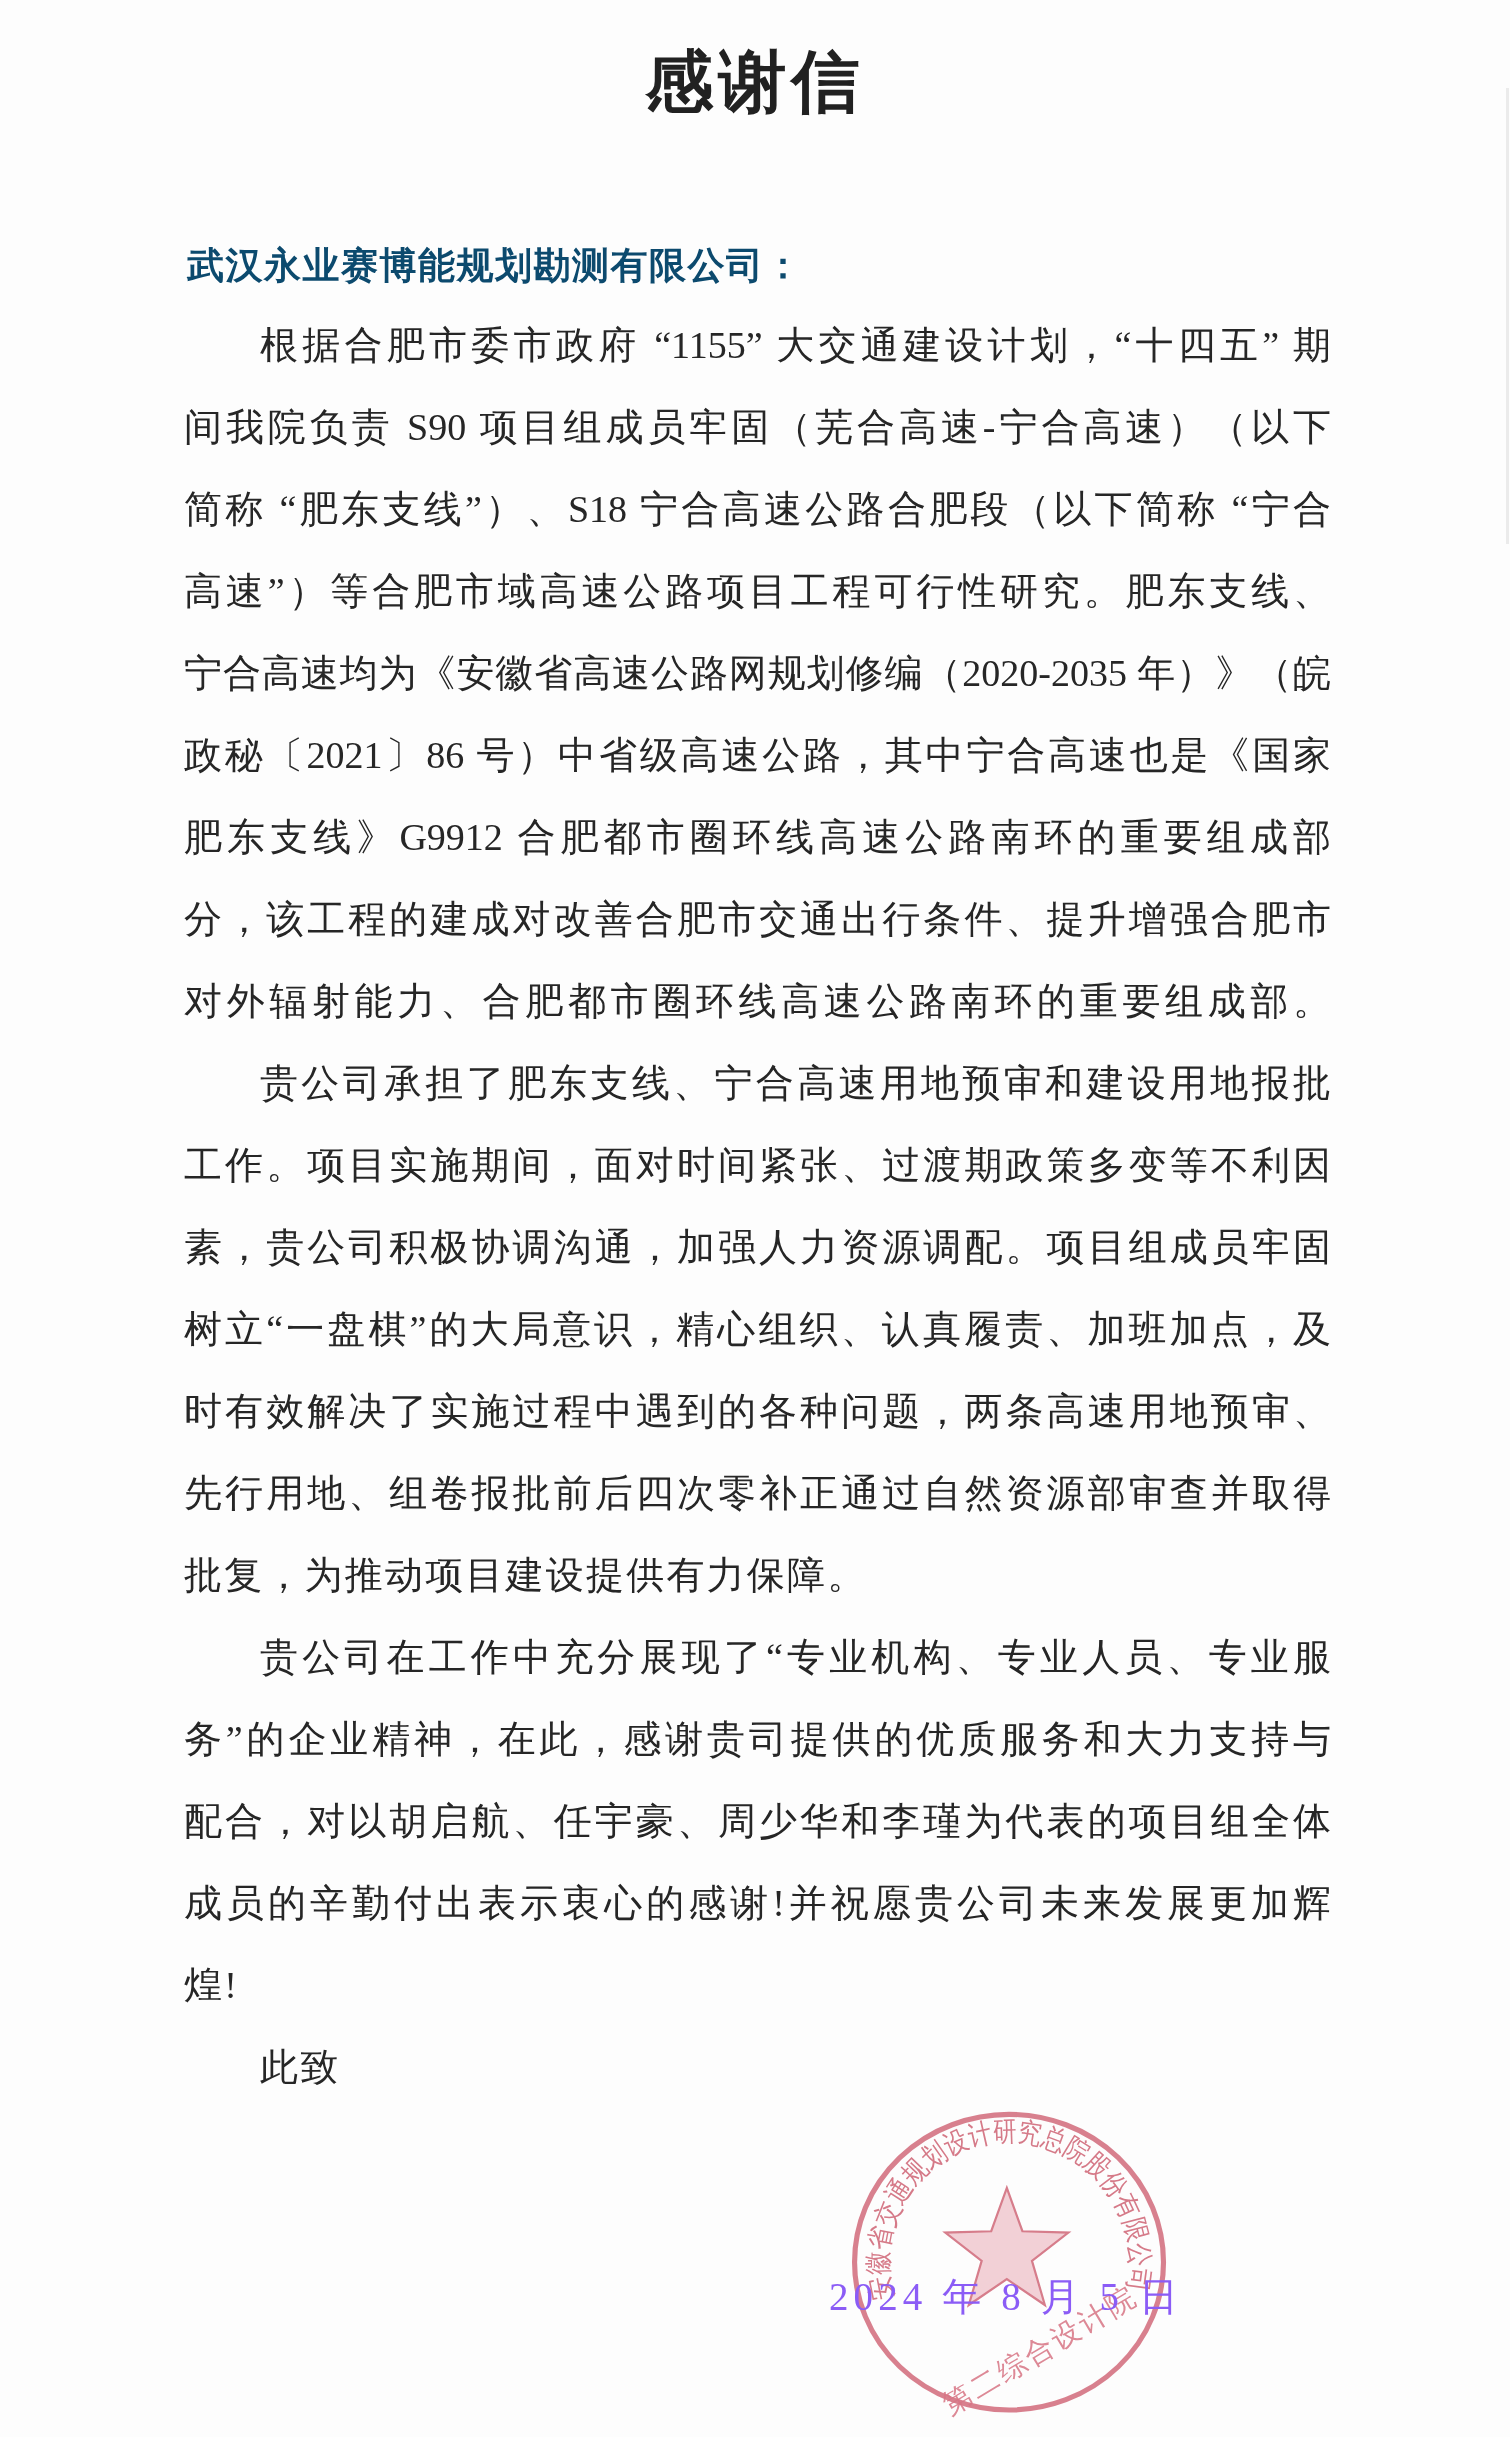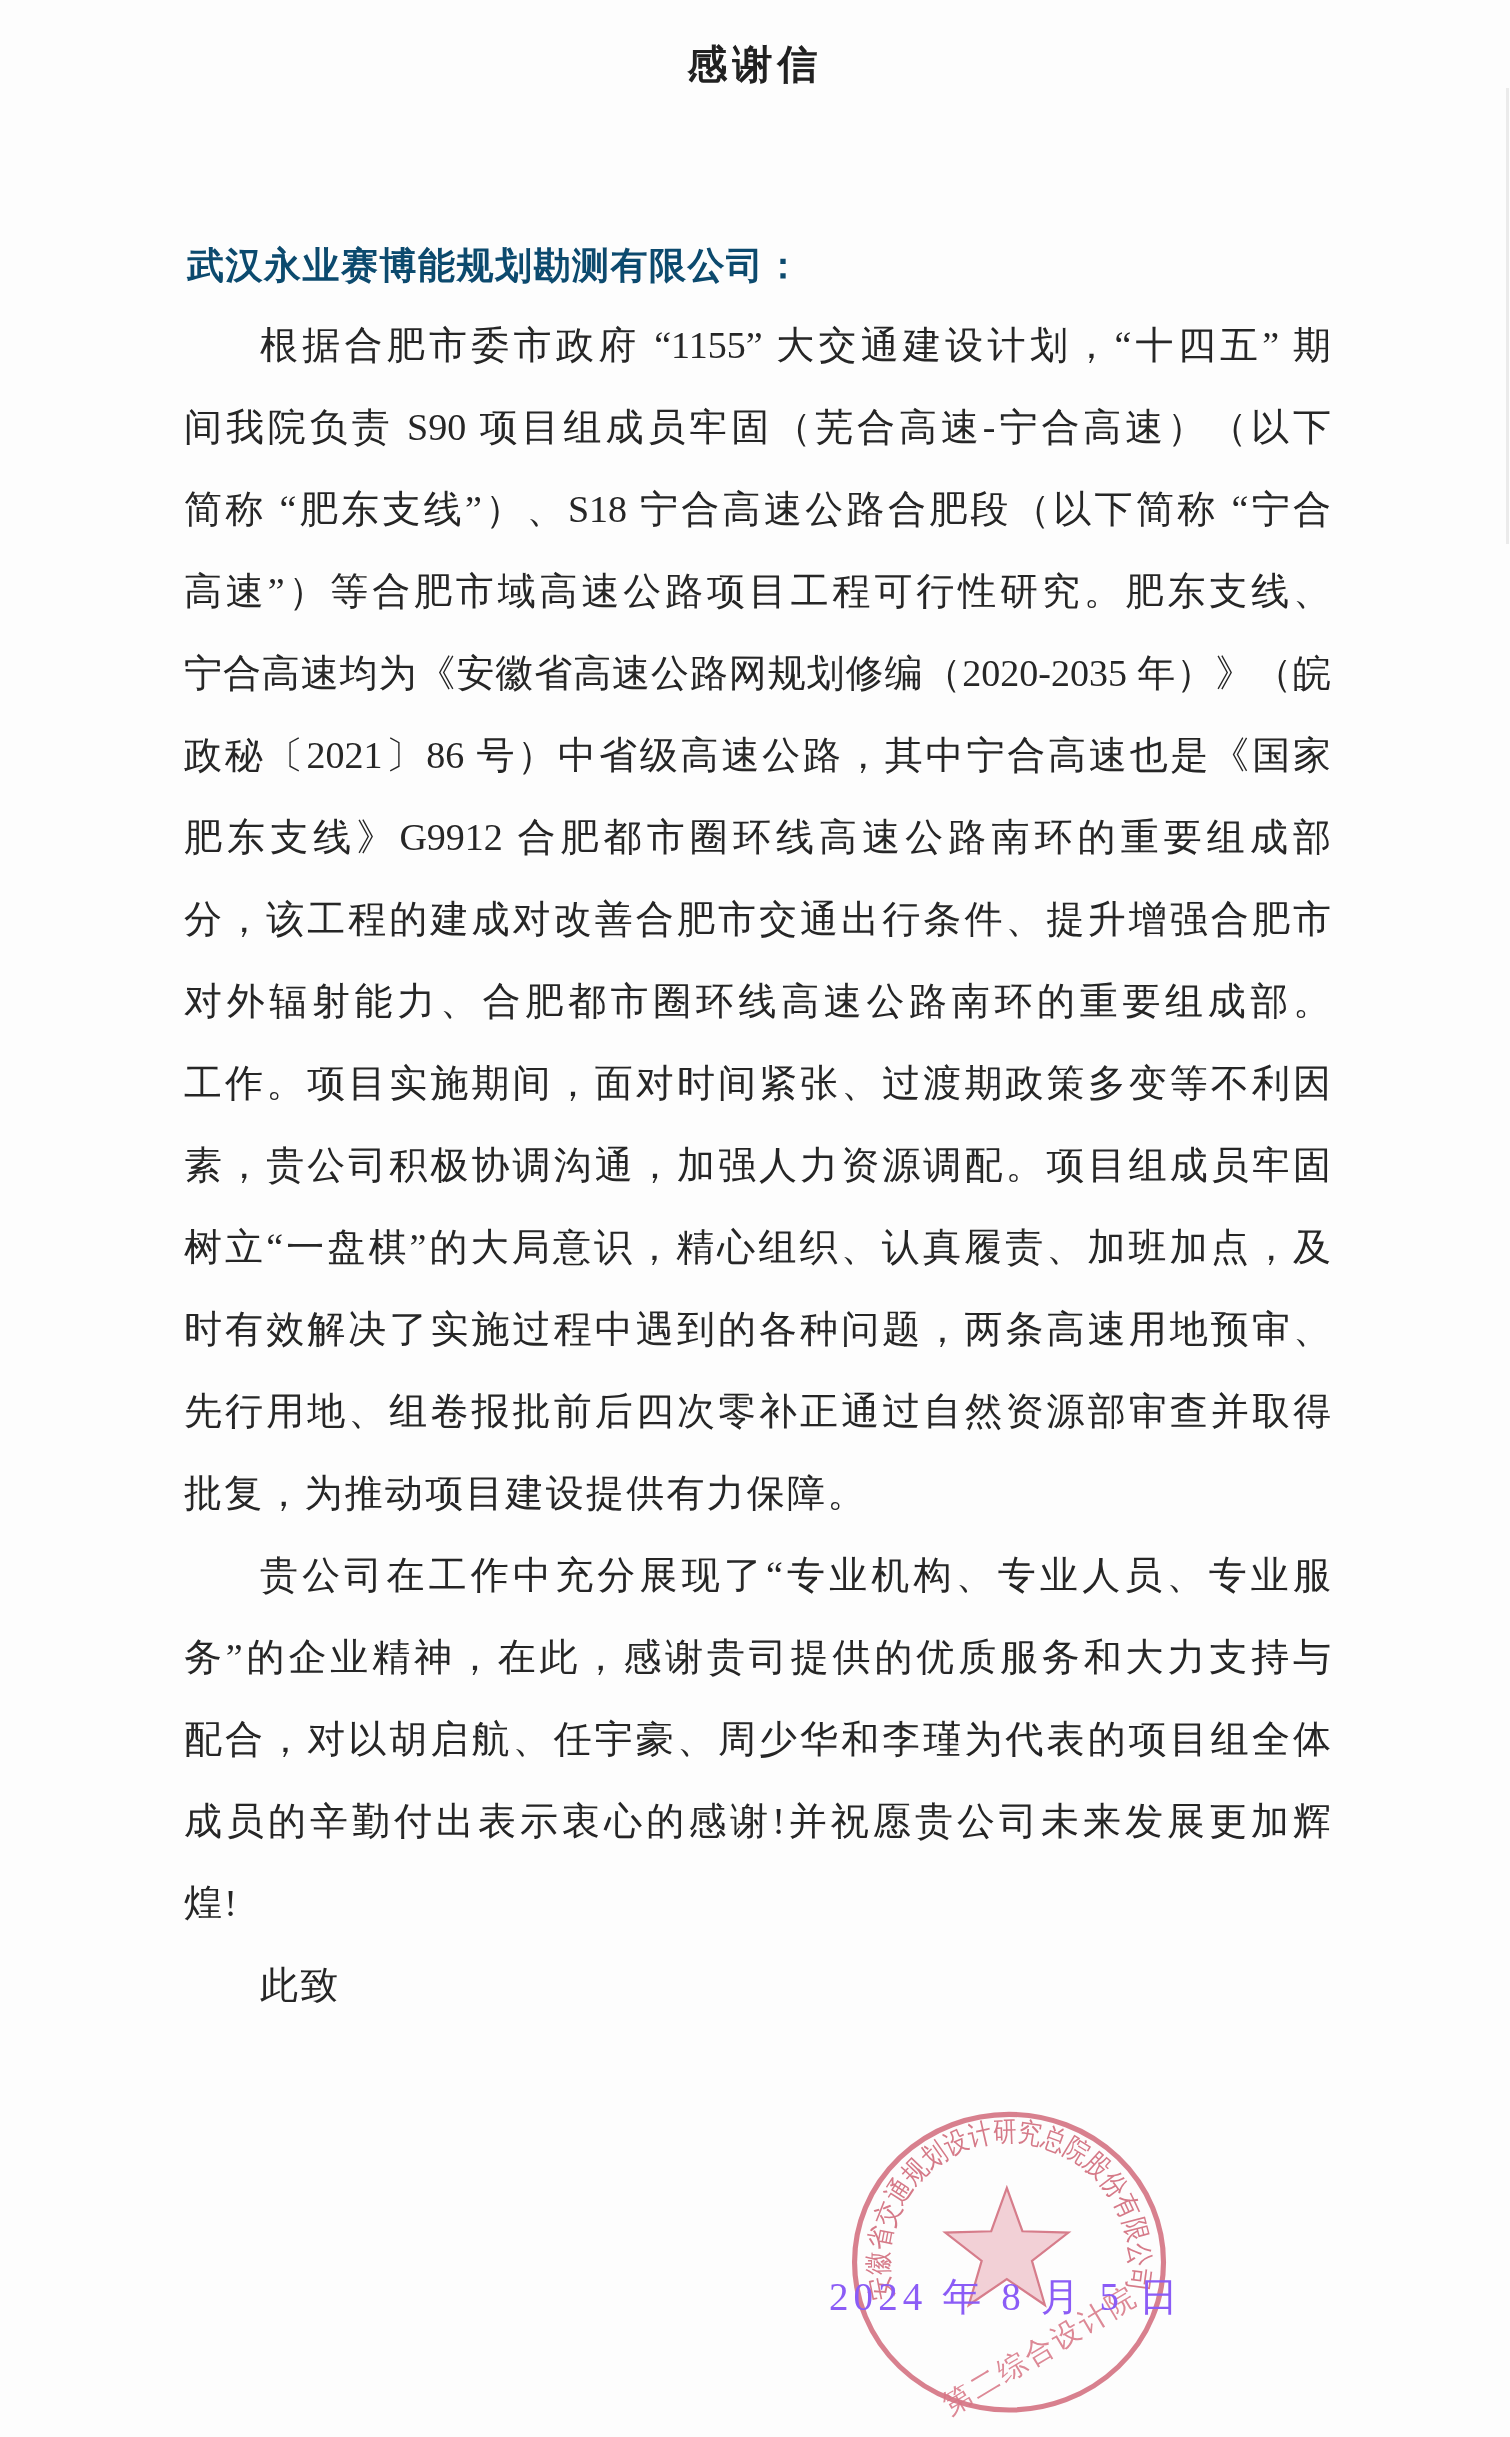--- a/index.html
+++ b/index.html
@@ -11,21 +11,21 @@
     overflow:hidden;
     font-family:"Liberation Serif","DejaVu Serif",serif;
     color:#262626;
   }
   .title{
     position:absolute;
     top:37px;left:0;width:100%;
     text-align:center;
     font-family:"Liberation Sans","DejaVu Sans",sans-serif;
     font-weight:700;
-    font-size:40px;
+    font-size:68px;
     letter-spacing:5.1px;
     color:#212121;
     margin:0;
   }
   .recipient{
     position:absolute;
     left:187px;top:241px;
     font-size:37px;
     letter-spacing:1.5px;
     color:#0c4a6e;
@@ -90,20 +90,21 @@
   <div class="content">
     <div class="line ind">根据合肥市委市政府 “1155” 大交通建设计划，“十四五” 期</div>
     <div class="line">间我院负责 S90 项目组成员牢固（芜合高速-宁合高速）（以下</div>
     <div class="line">简称 “肥东支线”）、S18 宁合高速公路合肥段（以下简称 “宁合</div>
     <div class="line">高速”）等合肥市域高速公路项目工程可行性研究。肥东支线、</div>
     <div class="line">宁合高速均为《安徽省高速公路网规划修编（2020-2035 年）》（皖</div>
     <div class="line">政秘〔2021〕86 号）中省级高速公路，其中宁合高速也是《国家</div>
     <div class="line">肥东支线》G9912 合肥都市圈环线高速公路南环的重要组成部</div>
     <div class="line">分，该工程的建成对改善合肥市交通出行条件、提升增强合肥市</div>
     <div class="line">对外辐射能力、合肥都市圈环线高速公路南环的重要组成部。</div>
+    <div class="line ind">贵公司承担了肥东支线、宁合高速用地预审和建设用地报批</div>
     <div class="line">工作。项目实施期间，面对时间紧张、过渡期政策多变等不利因</div>
     <div class="line">素，贵公司积极协调沟通，加强人力资源调配。项目组成员牢固</div>
     <div class="line">树立“一盘棋”的大局意识，精心组织、认真履责、加班加点，及</div>
     <div class="line">时有效解决了实施过程中遇到的各种问题，两条高速用地预审、</div>
     <div class="line">先行用地、组卷报批前后四次零补正通过自然资源部审查并取得</div>
     <div class="line short">批复，为推动项目建设提供有力保障。</div>
     <div class="line ind">贵公司在工作中充分展现了“专业机构、专业人员、专业服</div>
     <div class="line">务”的企业精神，在此，感谢贵司提供的优质服务和大力支持与</div>
     <div class="line">配合，对以胡启航、任宇豪、周少华和李瑾为代表的项目组全体</div>
     <div class="line">成员的辛勤付出表示衷心的感谢!并祝愿贵公司未来发展更加辉</div>

